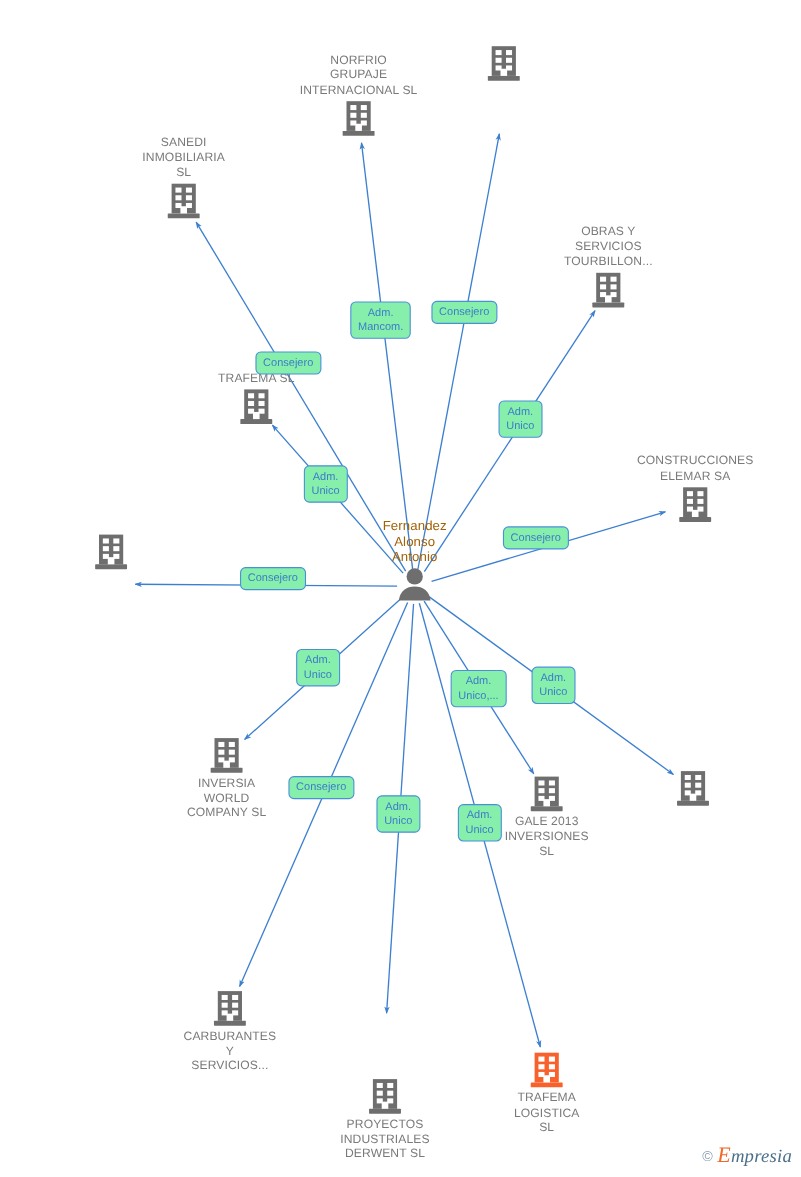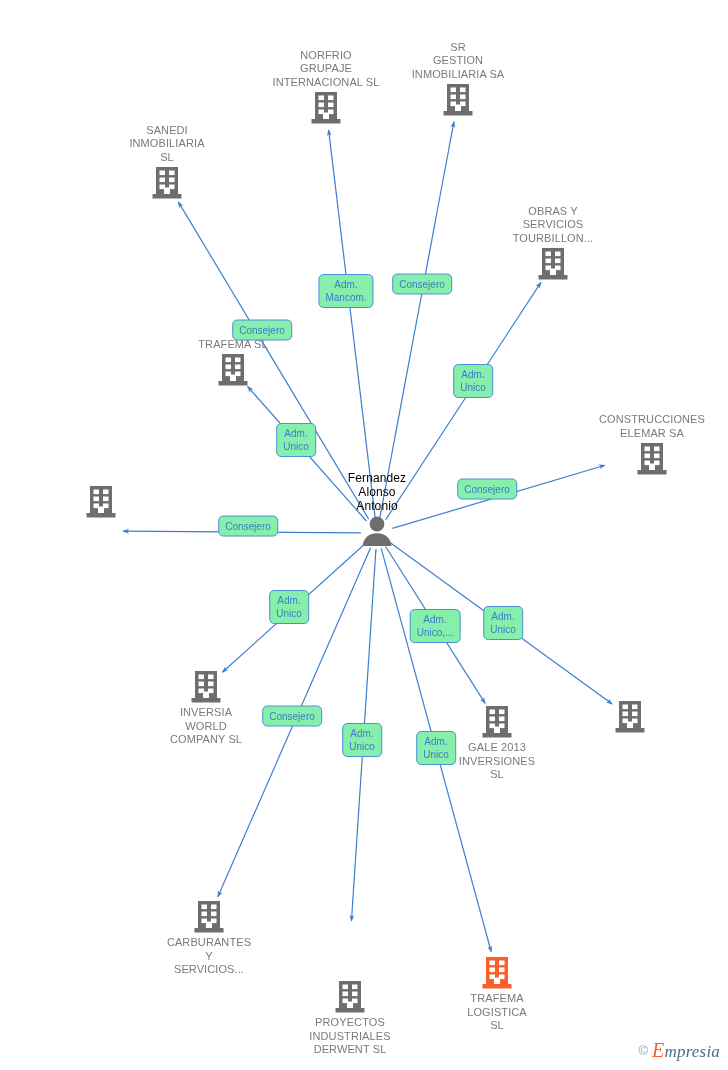--- a/index.html
+++ b/index.html
@@ -38,21 +38,21 @@
   .node .node-label {
     display: block;
     font-size: 11px;
     line-height: 13.5px;
     color: #7a7a7a;
     letter-spacing: 0.1px;
     white-space: pre-line;
   }
   .node.label-above .node-label { margin-bottom: 2px; }
   .node.label-below .node-label { margin-top: 2px; }
-  .node.person .node-label { color: #000000; font-size: 12px; line-height: 14px; }
+  .node.person .node-label { color: #a16207; font-size: 12px; line-height: 14px; }
 
   .edge-label {
     position: absolute;
     border: 1px solid #4a90d9;
     border-radius: 5px;
     background: #86efac;
     color: #3d7cc9;
     font-size: 10px;
     line-height: 13px;
     text-align: center;
@@ -137,23 +137,20 @@
             <rect x="8.5" y="4.5" width="5.5" height="4.6" fill="#fff"></rect>
             <rect x="18" y="4.5" width="5.5" height="4.6" fill="#fff"></rect>
             <rect x="8.5" y="11.5" width="5.5" height="4.6" fill="#fff"></rect>
             <rect x="18" y="11.5" width="5.5" height="4.6" fill="#fff"></rect>
             <rect x="8.5" y="18.5" width="5.5" height="4.6" fill="#fff"></rect>
             <rect x="18" y="18.5" width="5.5" height="4.6" fill="#fff"></rect>
             <rect x="13" y="21.5" width="6" height="6.5" fill="#fff"></rect>
           </svg></span>
       </div>
       <div class="node label-above" style="left: 458px; top: 40.5px;">
-        <span class="node-label">SR
-GESTION
-INMOBILIARIA SA</span>
         <span class="icon-wrap"><svg width="32" height="34" viewBox="0 0 32 34" aria-hidden="true">
             <rect x="5" y="1" width="22" height="27" fill="#6e6e6e"></rect>
             <rect x="1.5" y="28" width="29" height="4.5" rx="0.6" fill="#6e6e6e"></rect>
             <rect x="8.5" y="4.5" width="5.5" height="4.6" fill="#fff"></rect>
             <rect x="18" y="4.5" width="5.5" height="4.6" fill="#fff"></rect>
             <rect x="8.5" y="11.5" width="5.5" height="4.6" fill="#fff"></rect>
             <rect x="18" y="11.5" width="5.5" height="4.6" fill="#fff"></rect>
             <rect x="8.5" y="18.5" width="5.5" height="4.6" fill="#fff"></rect>
             <rect x="18" y="18.5" width="5.5" height="4.6" fill="#fff"></rect>
             <rect x="13" y="21.5" width="6" height="6.5" fill="#fff"></rect>
@@ -182,21 +179,21 @@
             <rect x="1.5" y="28" width="29" height="4.5" rx="0.6" fill="#6e6e6e"></rect>
             <rect x="8.5" y="4.5" width="5.5" height="4.6" fill="#fff"></rect>
             <rect x="18" y="4.5" width="5.5" height="4.6" fill="#fff"></rect>
             <rect x="8.5" y="11.5" width="5.5" height="4.6" fill="#fff"></rect>
             <rect x="18" y="11.5" width="5.5" height="4.6" fill="#fff"></rect>
             <rect x="8.5" y="18.5" width="5.5" height="4.6" fill="#fff"></rect>
             <rect x="18" y="18.5" width="5.5" height="4.6" fill="#fff"></rect>
             <rect x="13" y="21.5" width="6" height="6.5" fill="#fff"></rect>
           </svg></span>
       </div>
-      <div class="node label-above" style="left: 652px; top: 413px;">
+      <div class="node label-above" style="left: 632px; top: 413px;">
         <span class="node-label">CONSTRUCCIONES
 ELEMAR SA</span>
         <span class="icon-wrap"><svg width="32" height="34" viewBox="0 0 32 34" aria-hidden="true">
             <rect x="5" y="1" width="22" height="27" fill="#6e6e6e"></rect>
             <rect x="1.5" y="28" width="29" height="4.5" rx="0.6" fill="#6e6e6e"></rect>
             <rect x="8.5" y="4.5" width="5.5" height="4.6" fill="#fff"></rect>
             <rect x="18" y="4.5" width="5.5" height="4.6" fill="#fff"></rect>
             <rect x="8.5" y="11.5" width="5.5" height="4.6" fill="#fff"></rect>
             <rect x="18" y="11.5" width="5.5" height="4.6" fill="#fff"></rect>
             <rect x="8.5" y="18.5" width="5.5" height="4.6" fill="#fff"></rect>

